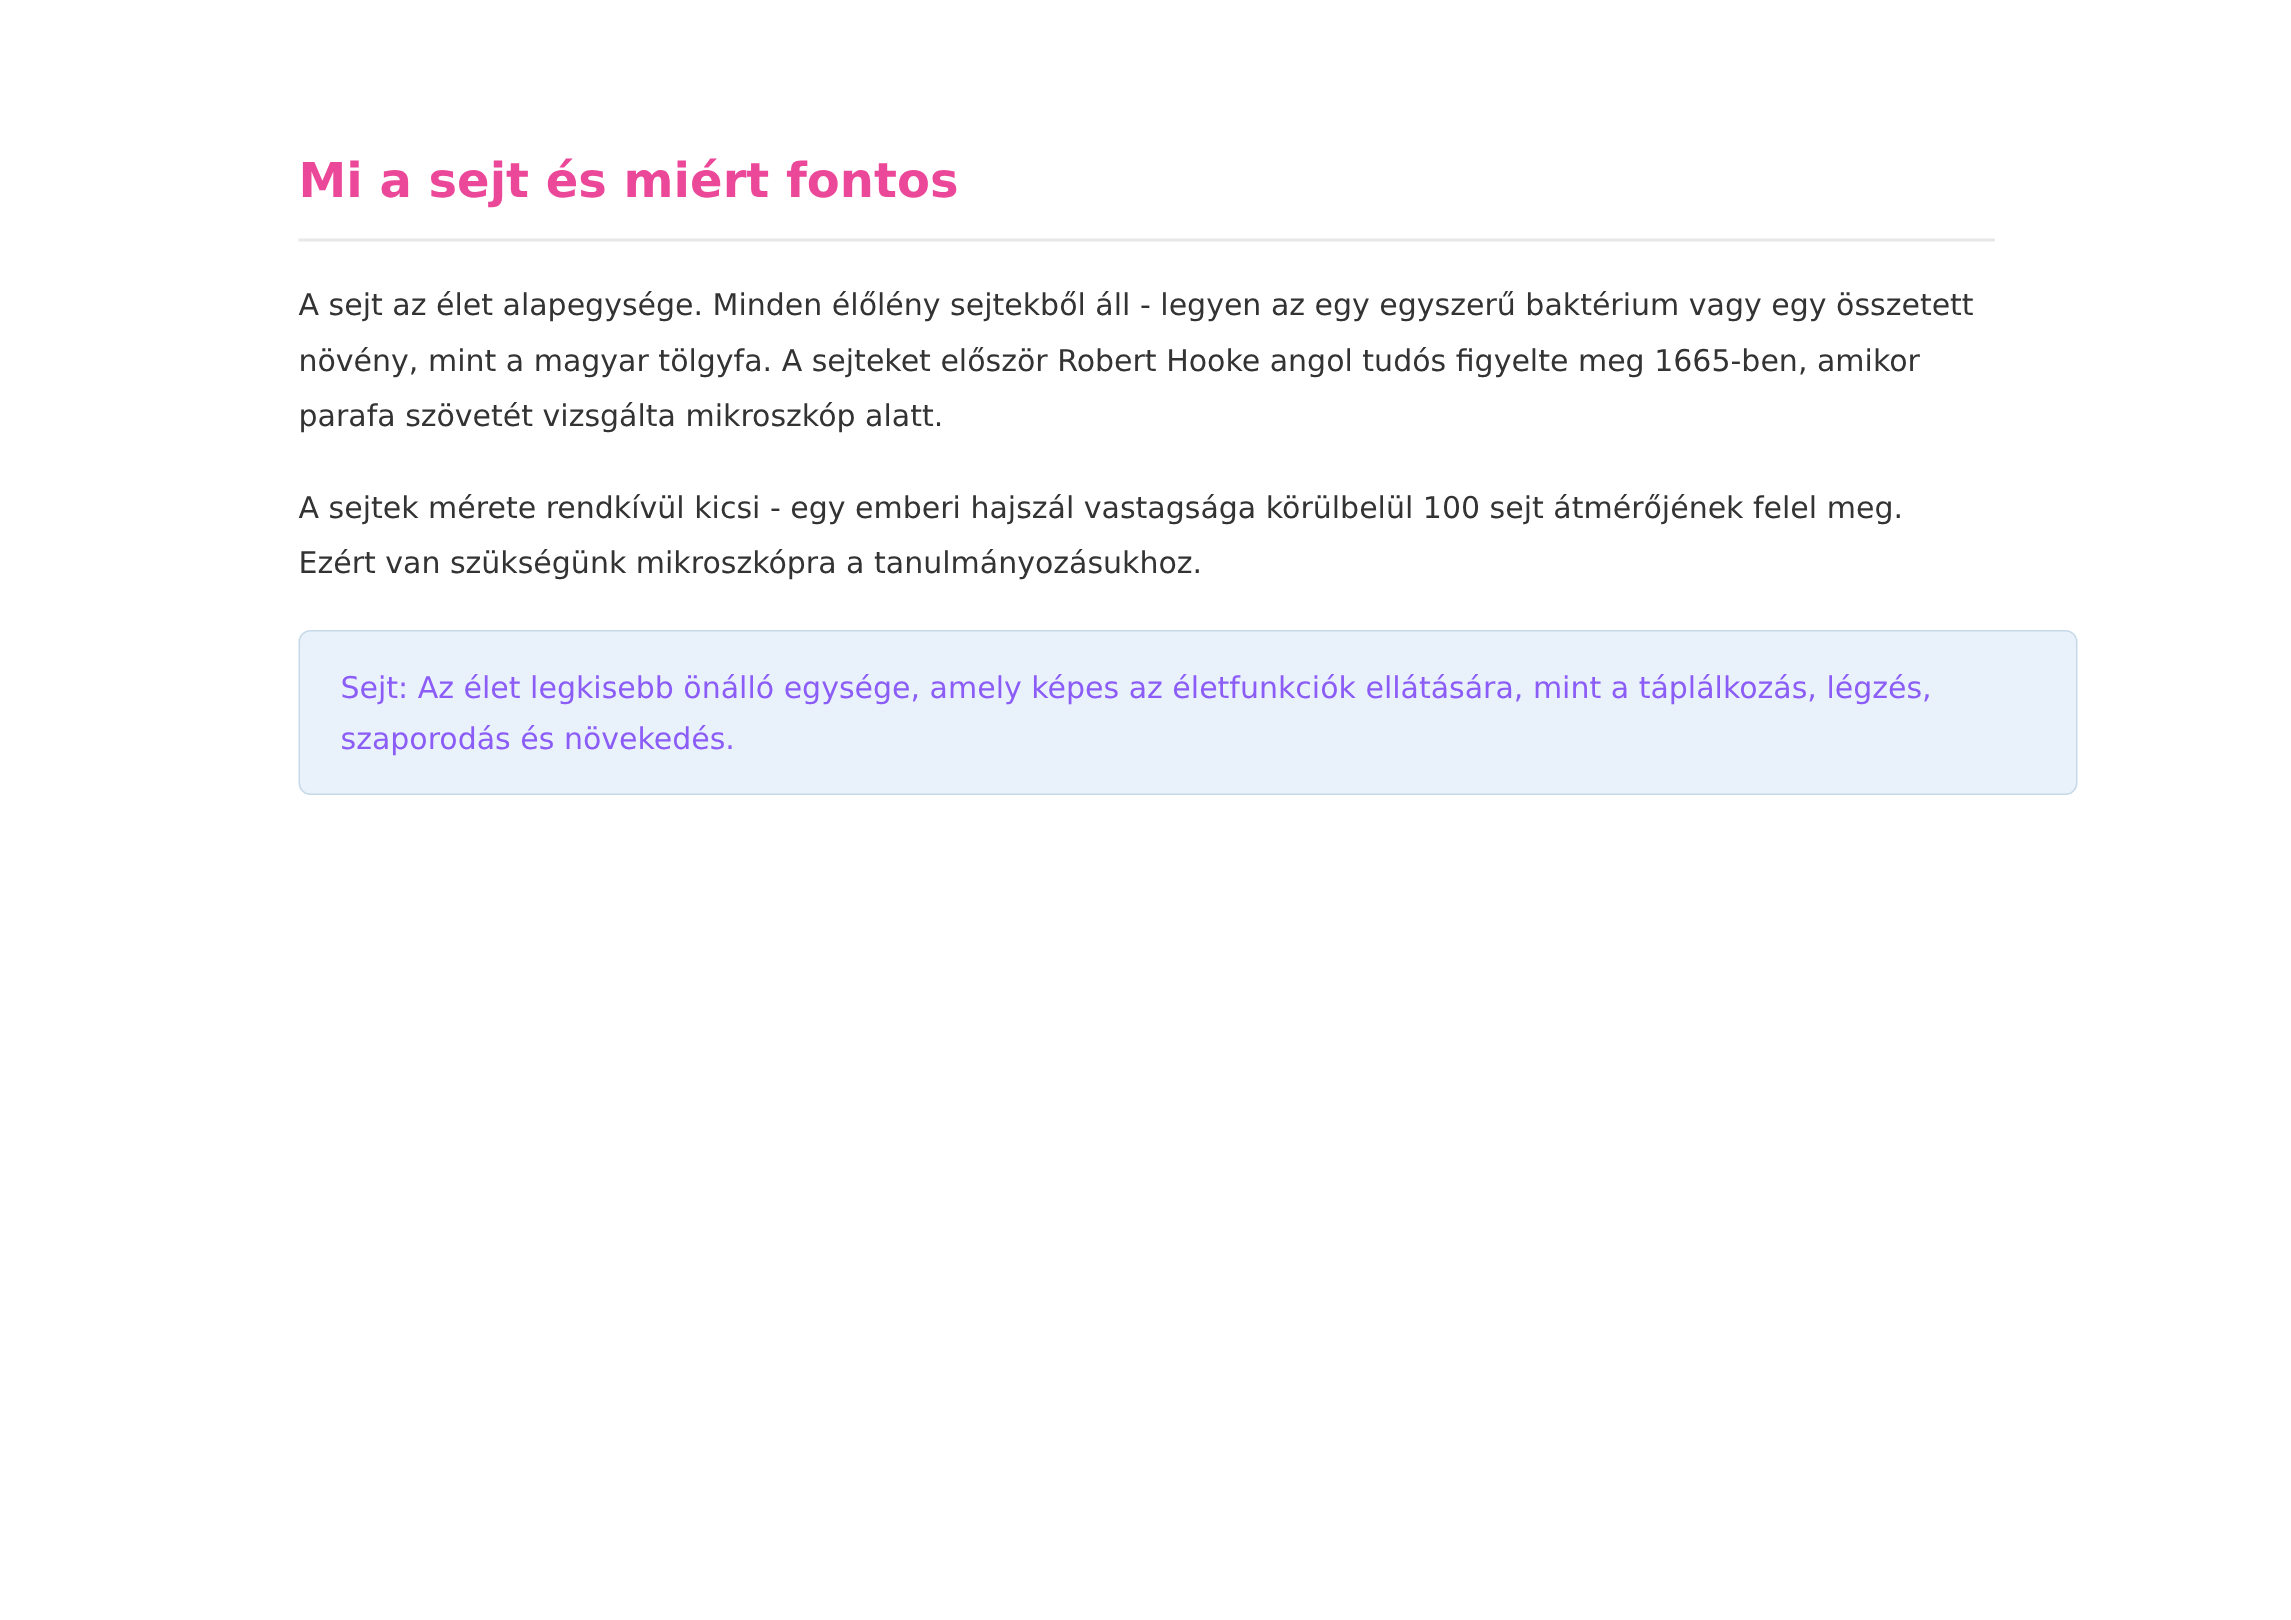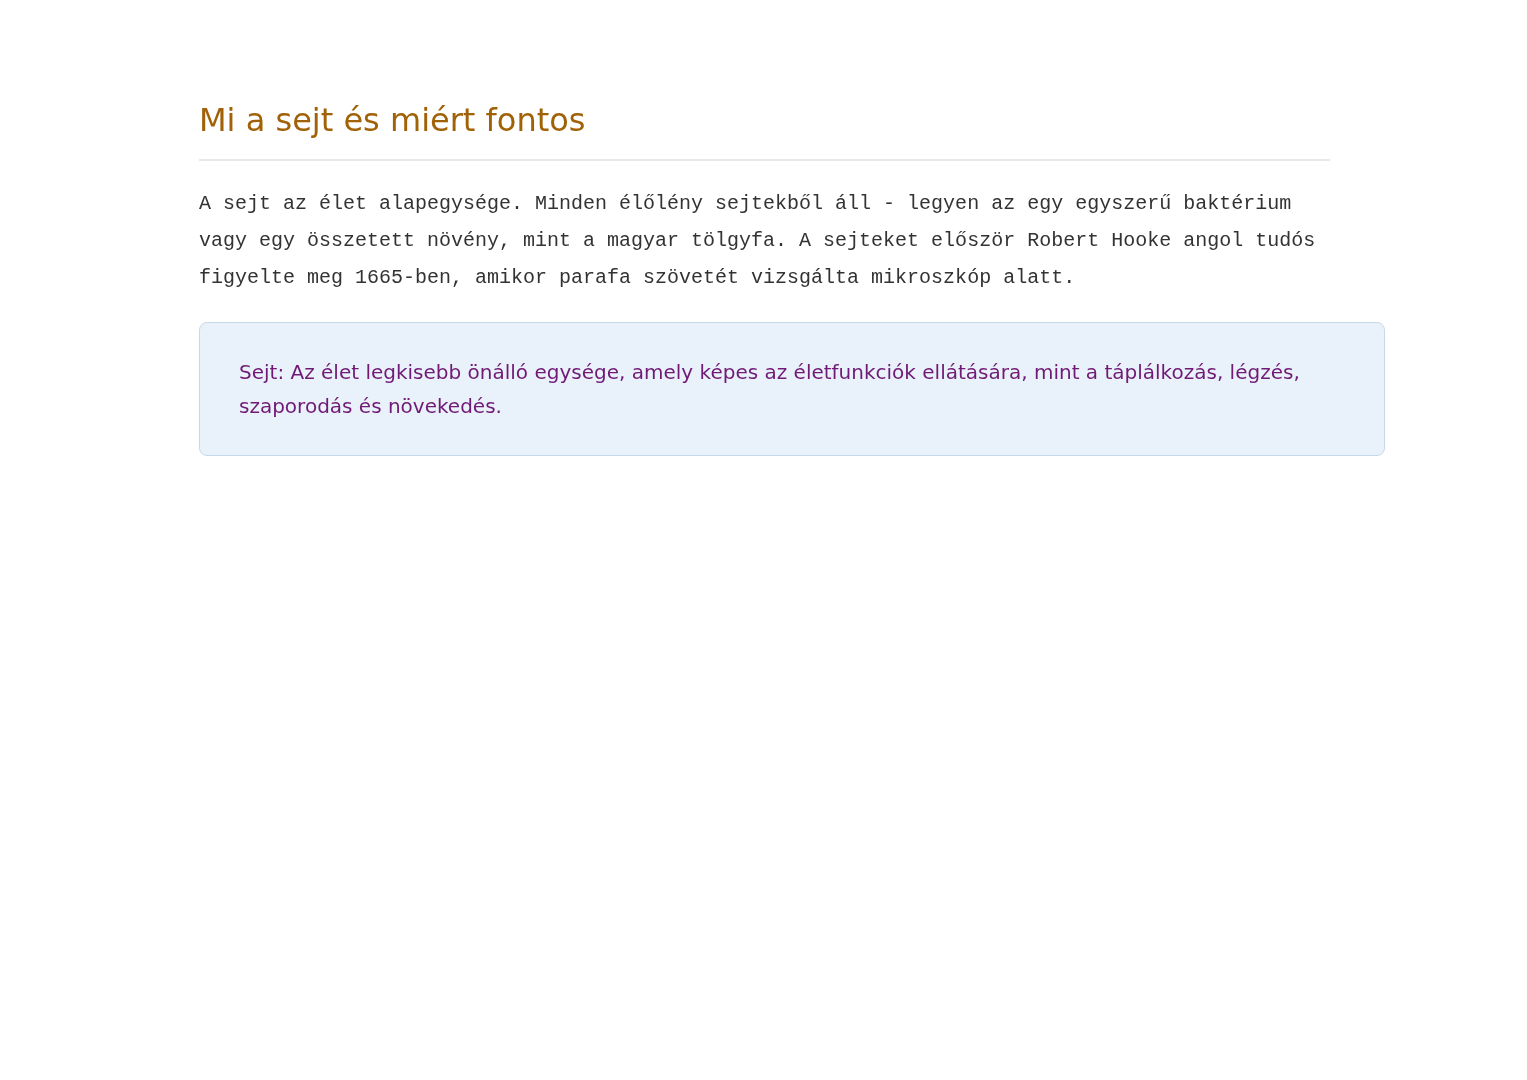--- a/index.html
+++ b/index.html
@@ -15,64 +15,64 @@
     color: #333333;
   }
   .article {
     box-sizing: border-box;
     padding: 102px 142px 0 199px;
   }
   .page-title {
     margin: 0 0 20px 0;
     font-size: 32px;
     line-height: 37px;
-    font-weight: normal;
-    color: #a16207;
+    font-weight: bold;
+    color: #ec4899;
   }
   .heading-divider {
     width: 1131px;
     height: 2px;
     background: #e8e8e8;
     border: none;
     margin: 0;
   }
   .body-paragraph {
     max-width: 1120px;
     font-size: 20px;
     line-height: 37px;
     margin: 24px 0;
     color: #333333;
-    font-family: Liberation Mono, monospace;
   }
   .definition-callout {
     box-sizing: border-box;
     background: #e9f2fb;
     border: 1px solid #c6d9e8;
     border-radius: 8px;
     padding: 20px 27px;
     margin: 26px 0;
   }
   .definition-callout p {
-    margin: 12px;
+    margin: 0;
     font-size: 20px;
     line-height: 34px;
-    color: #701a75;
+    color: #8b5cf6;
     max-width: 1110px;
   }
 </style>
 </head>
 <body>
 
 <main class="article">
 
   <h1 class="page-title">Mi a sejt és miért fontos</h1>
 
   <div class="heading-divider"></div>
 
   <p class="body-paragraph">A sejt az élet alapegysége. Minden élőlény sejtekből áll - legyen az egy egyszerű baktérium vagy egy összetett növény, mint a magyar tölgyfa. A sejteket először Robert Hooke angol tudós figyelte meg 1665-ben, amikor parafa szövetét vizsgálta mikroszkóp alatt.</p>
 
+  <p class="body-paragraph">A sejtek mérete rendkívül kicsi - egy emberi hajszál vastagsága körülbelül 100 sejt átmérőjének felel meg. Ezért van szükségünk mikroszkópra a tanulmányozásukhoz.</p>
 
   <aside class="definition-callout">
     <p>Sejt: Az élet legkisebb önálló egysége, amely képes az életfunkciók ellátására, mint a táplálkozás, légzés, szaporodás és növekedés.</p>
   </aside>
 
 
 </main>
 
 </body></html>

